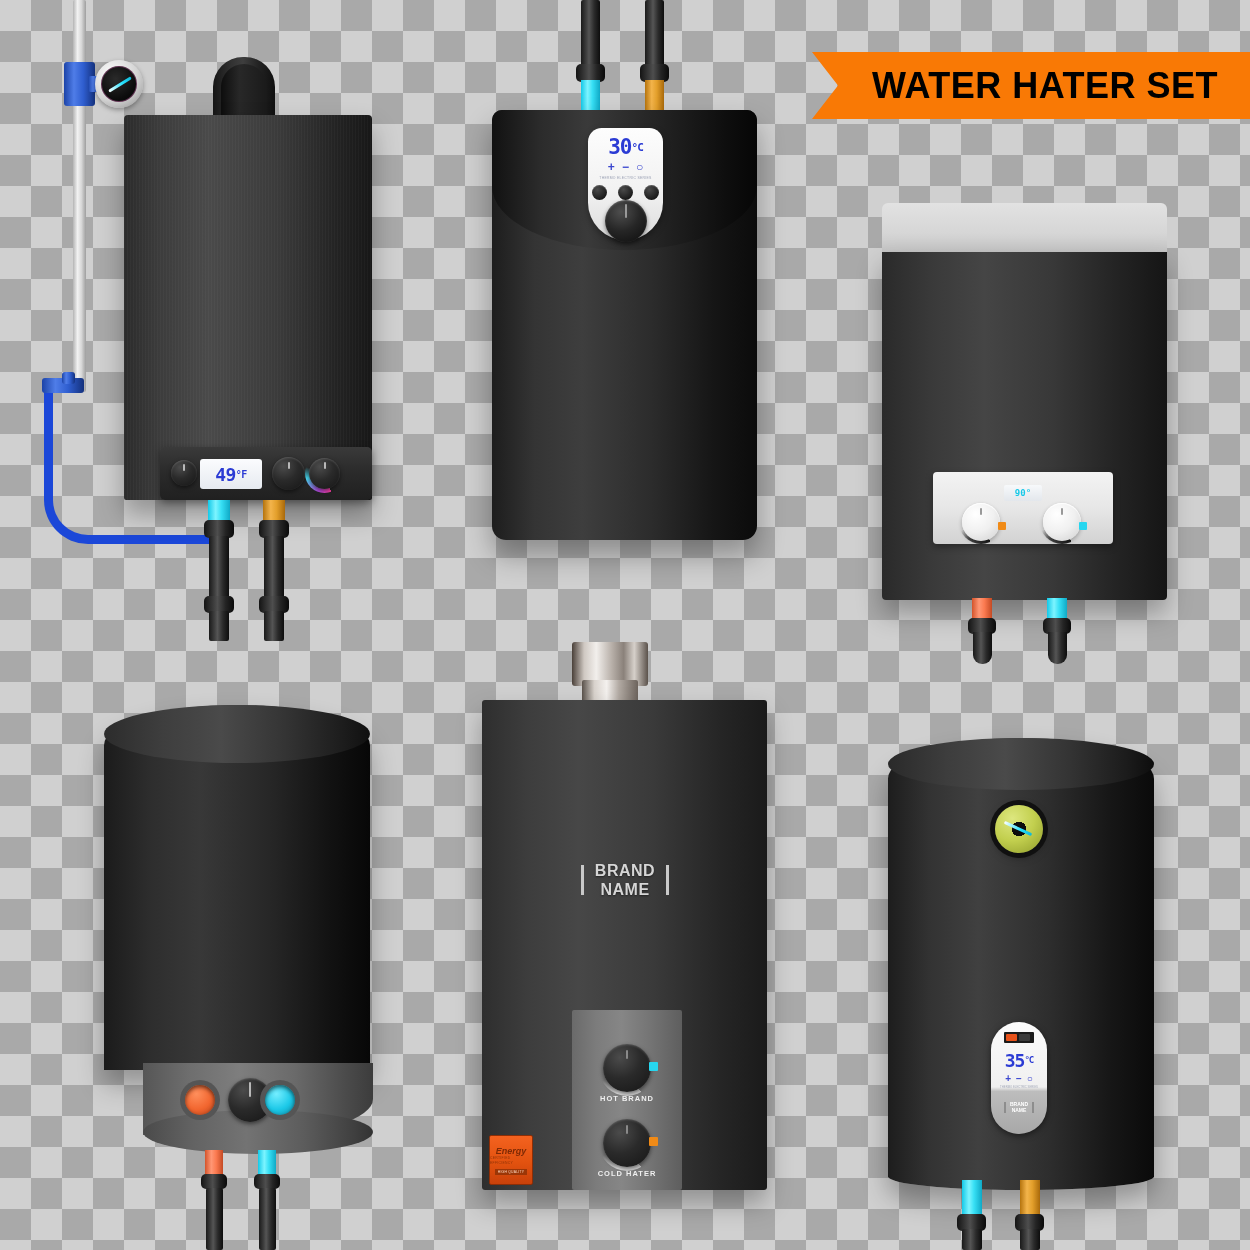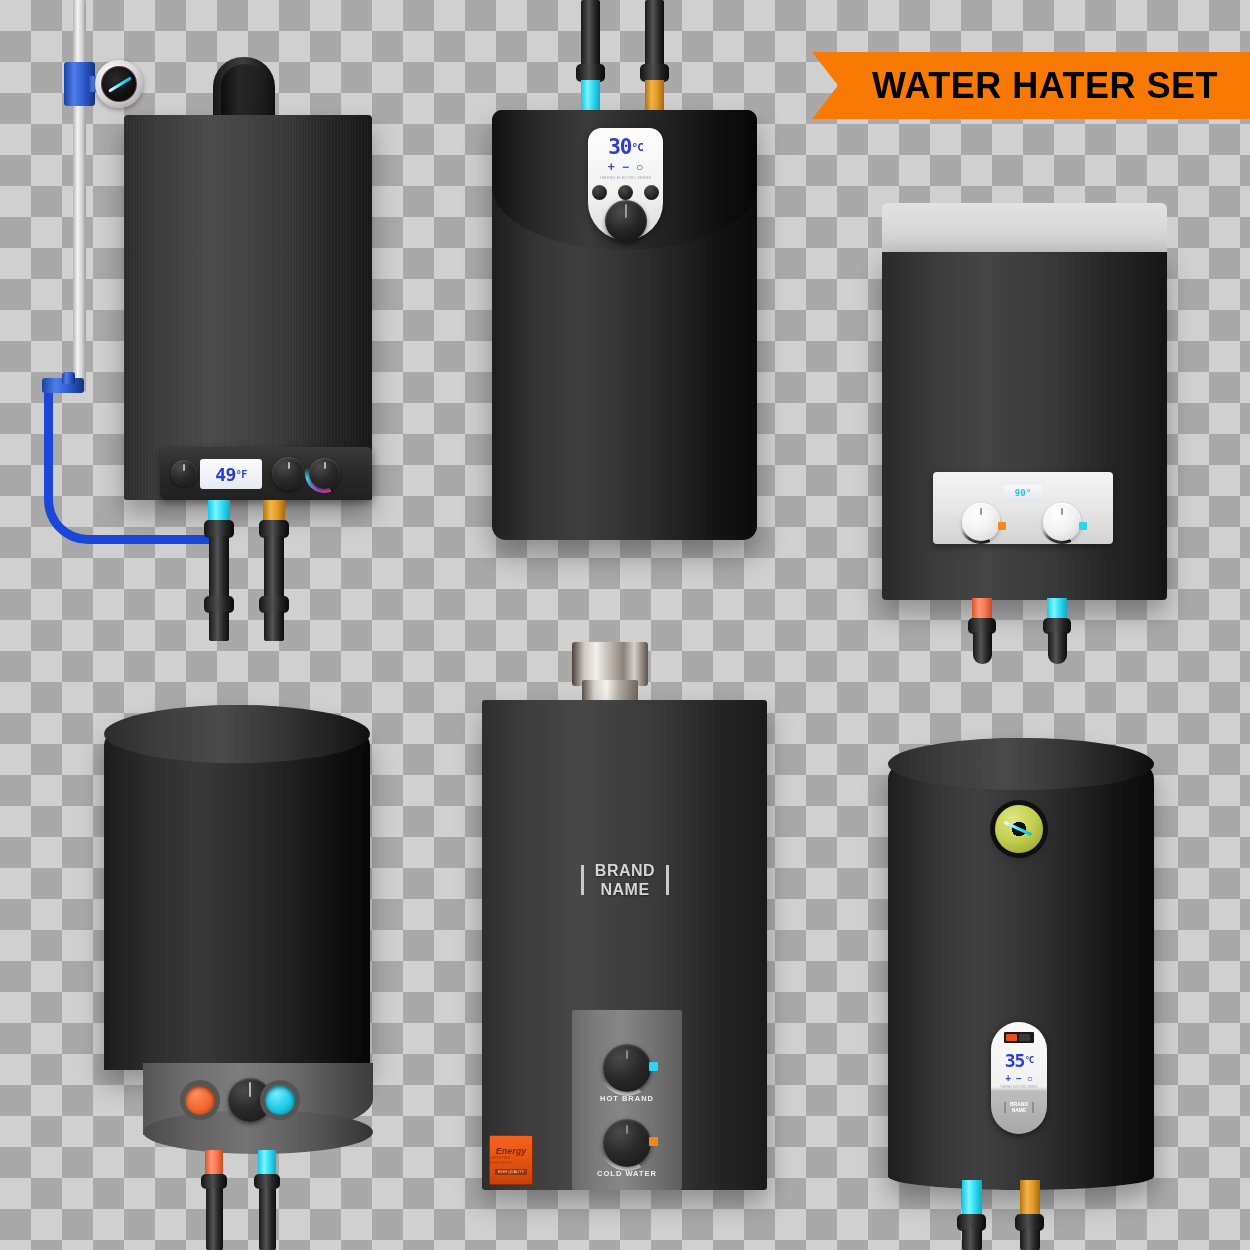--- a/index.html
+++ b/index.html
@@ -470,21 +470,21 @@
       <div class="knob-tick" style="height:9px;top:12%;background:#8a8a8a;"></div>
     </div>
     <div class="abs dot-cyan" style="left:649px;top:1062px;width:9px;height:9px;"></div>
     <div class="abs h5-lbl" style="left:582px;top:1094px;">HOT BRAND</div>
 
     <div class="abs arc-black" style="left:599px;top:1115px;width:56px;height:56px;background:conic-gradient(from 150deg,#cfcfcf 0deg,#e8e8e8 50deg,transparent 92deg,transparent 360deg);"></div>
     <div class="abs knob-dark" style="left:603px;top:1119px;width:48px;height:48px;">
       <div class="knob-tick" style="height:9px;top:12%;background:#8a8a8a;"></div>
     </div>
     <div class="abs dot-orange" style="left:649px;top:1137px;width:9px;height:9px;"></div>
-    <div class="abs h5-lbl" style="left:582px;top:1169px;">COLD WATER</div>
+    <div class="abs h5-lbl" style="left:582px;top:1169px;">COLD HATER</div>
 
     <div class="abs badge">
       <div class="badge-t1">Energy</div>
       <div class="badge-t2">CERTIFIED EFFICIENCY</div>
       <div class="badge-t3">HIGH QUALITY</div>
     </div>
   </div>
 
   <div>
     <div class="abs h6-body"></div>

